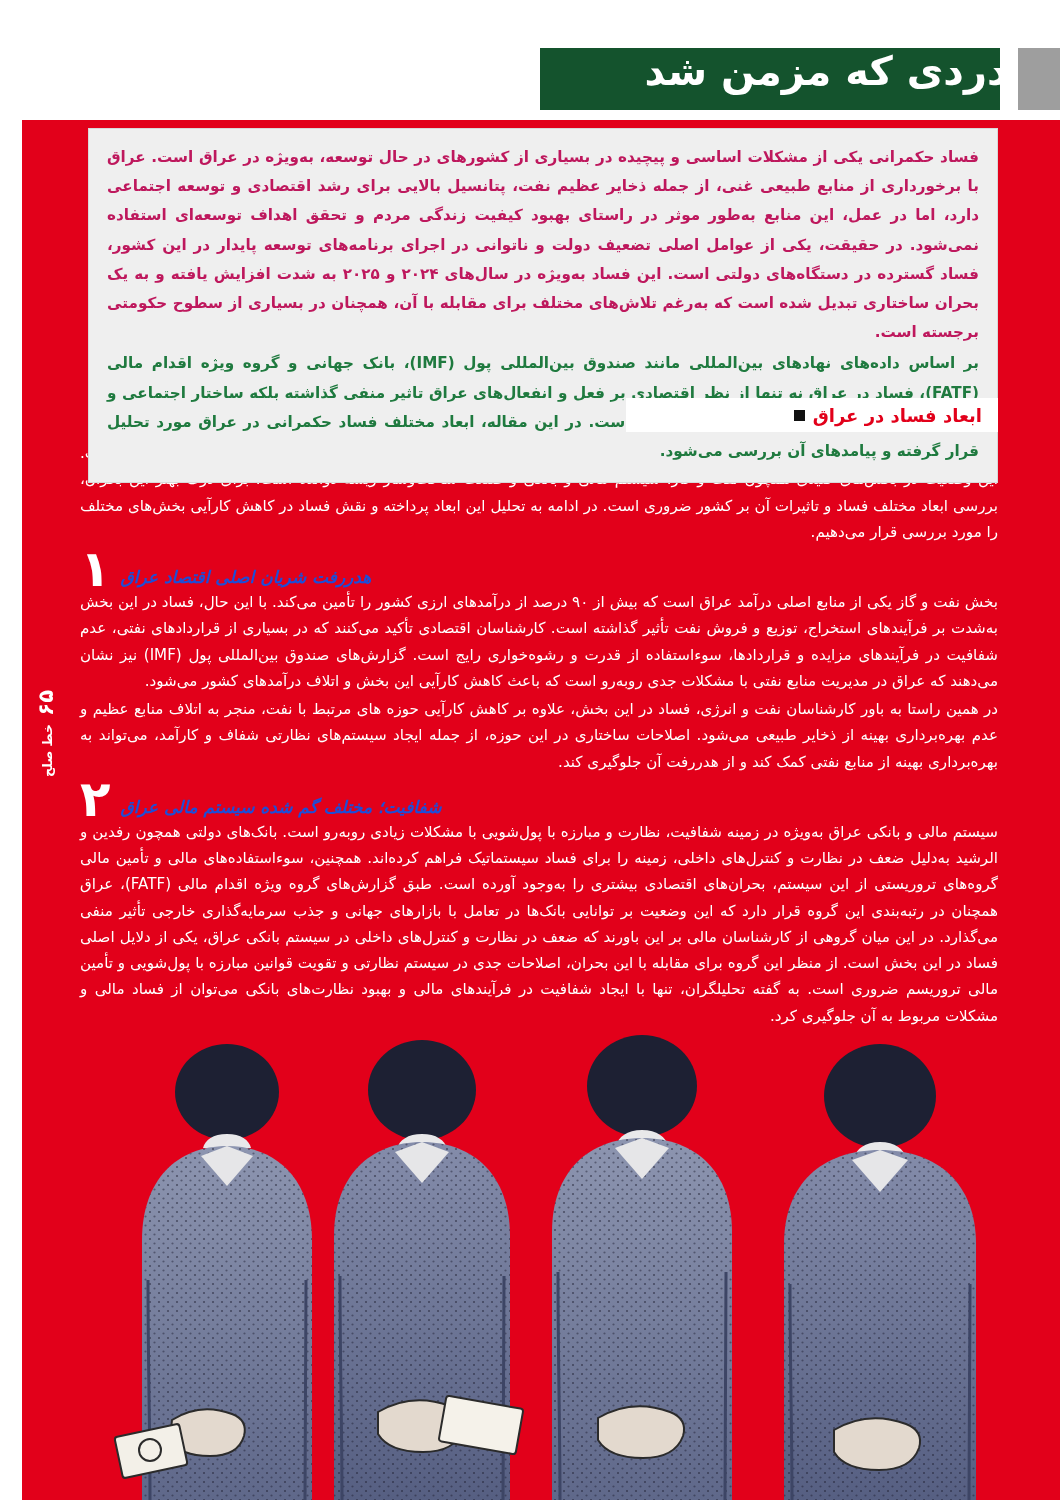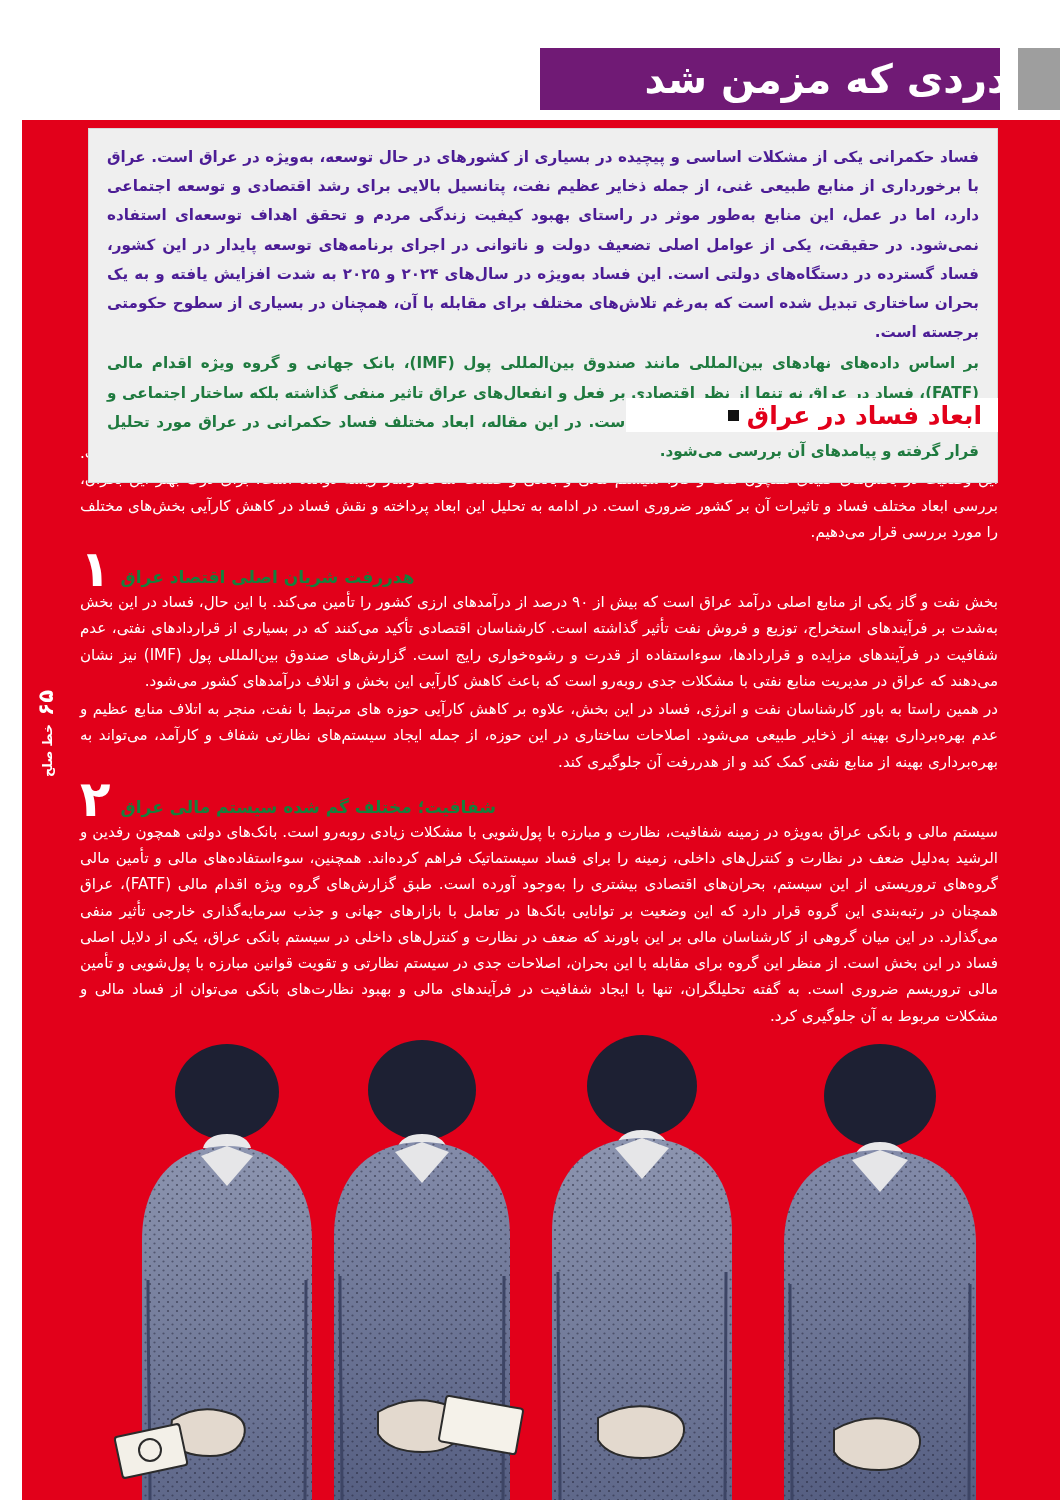--- a/index.html
+++ b/index.html
@@ -28,23 +28,22 @@
     left: 0; top: 0;
     width: 22px; height: 1500px;
     background: #ffffff;
     z-index: 40;
   }
   
   .title-bar {
     position: absolute;
     right: 0; top: 48px;
     width: 520px; height: 62px;
-    background: #701a75;
+    background: #14532d;
     display: flex;
-    align-items: center;
     justify-content: center;
     z-index: 20;
   }
   .title-bar .title-text {
     color: #ffffff;
     font-size: 40px;
     font-weight: bold;
     letter-spacing: 0px;
     padding-left: 70px;
     padding-right: 18px;
@@ -73,21 +72,21 @@
     background: #efefef;
     border: 1px solid #d8d8d8;
     padding: 14px 18px 16px 18px;
     z-index: 25;
   }
   .lead-box p {
     margin: 0;
     font-size: 15.2px;
     line-height: 1.92;
     text-align: justify;
-    color: #4c1d95;
+    color: #be185d;
     font-weight: bold;
     direction: rtl;
   }
   .lead-box p.green {
     color: #1f7a3f;
     margin-top: 2px;
   }
 
   
   .section-head {
@@ -103,21 +102,21 @@
   }
   .section-head .sq {
     width: 11px; height: 11px;
     background: #111;
     margin-left: 0px;
     margin-right: 0px;
     order: 3;
   }
   .section-head .ttl {
     color: #e2001a;
-    font-size: 25px;
+    font-size: 18px;
     font-weight: bold;
     letter-spacing: 4px;
     direction: rtl;
     padding: 0 8px;
   }
 
   
   .article {
     position: absolute;
     right: 62px; top: 440px;
@@ -131,23 +130,24 @@
     line-height: 1.74;
     text-align: justify;
     color: #ffffff;
   }
   .article p.intro-indent { text-indent: 0; }
 
   .sub-block { position: relative; margin-top: 4px; }
   .sub-head {
     font-size: 17px;
     font-weight: bold;
-    color: #15803d;
+    color: #1d4ed8;
     margin: 4px 0 2px 0;
     direction: rtl;
+    font-style: italic;
   }
   .big-num {
     position: absolute;
     right: -0px;
     color: #ffffff;
     font-size: 52px;
     font-weight: bold;
     line-height: 0.8;
   }
   .sub-head-row {

